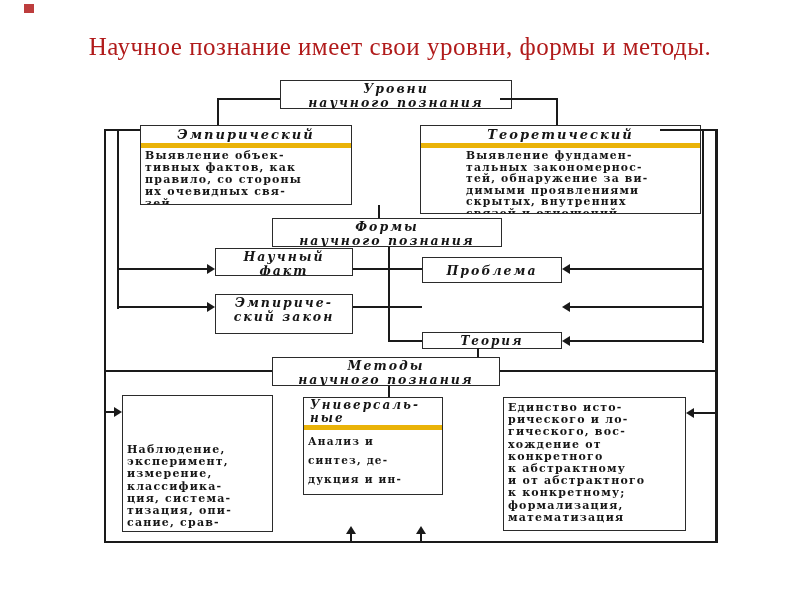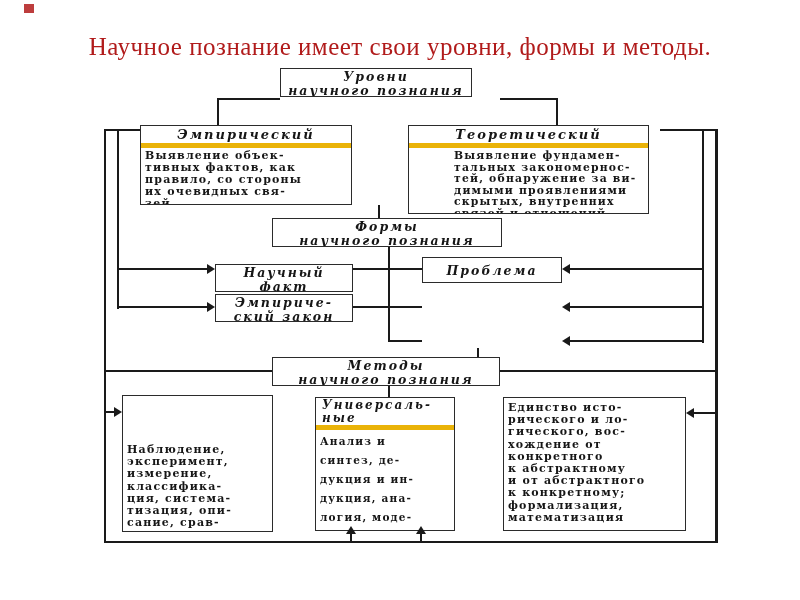--- a/index.html
+++ b/index.html
@@ -38,21 +38,21 @@
 </style>
 </head>
 <body>
 
 <div class="stage">
 
   <div class="corner-mark"></div>
 
   <div class="title">Научное познание имеет свои уровни, формы и методы.</div>
 
-  <div class="box" style="left:280px;top:68px;width:192px;height:29px;">
+  <div class="box" style="left:280px;top:80px;width:232px;height:29px;">
     <div class="hdr">Уровни
 научного познания</div>
   </div>
 
   <div class="box" style="left:272px;top:218px;width:230px;height:29px;">
     <div class="hdr">Формы
 научного познания</div>
   </div>
 
   <div class="box" style="left:272px;top:357px;width:228px;height:29px;">
@@ -62,55 +62,58 @@
 
   <div class="box" style="left:140px;top:125px;width:212px;height:80px;">
     <div class="hdr hdr-sep" style="line-height:16px;font-size:13px;">Эмпирический</div>
     <div class="bdy" style="line-height:12px;">Выявление объек-
 тивных фактов, как
 правило, со стороны
 их очевидных свя-
 зей</div>
   </div>
 
-  <div class="box" style="left:408px;top:125px;width:241px;height:89px;">
+  <div class="box" style="left:420px;top:125px;width:281px;height:89px;">
     <div class="hdr hdr-sep" style="line-height:16px;font-size:13px;">Теоретический</div>
     <div class="bdy" style="line-height:11.5px;font-size:10.8px;margin-left:41px;">Выявление фундамен-
 тальных закономернос-
 тей, обнаружение за ви-
 димыми проявлениями
 скрытых, внутренних
 связей и отношений</div>
   </div>
 
-  <div class="box" style="left:215px;top:264px;width:138px;height:28px;">
+  <div class="box" style="left:215px;top:248px;width:138px;height:28px;">
     <div class="hdr">Научный
 факт</div>
   </div>
-  <div class="box" style="left:215px;top:294px;width:138px;height:28px;">
+  <div class="box" style="left:215px;top:294px;width:138px;height:40px;">
     <div class="hdr">Эмпириче-
 ский закон</div>
   </div>
 
   <div class="box" style="left:422px;top:257px;width:140px;height:26px;">
     <div class="hdr center-label">Проблема</div>
+  </div>
+  <div class="box" style="left:422px;top:332px;width:140px;height:17px;">
+    <div class="hdr center-label" style="font-size:12px;">Теория</div>
   </div>
 
   <div class="box" style="left:122px;top:395px;width:151px;height:137px;">
     <div class="bdy" style="padding-top:4px;margin-top:44px;">Наблюдение,
 эксперимент,
 измерение,
 классифика-
 ция, система-
 тизация, опи-
 сание, срав-
 нение</div>
   </div>
 
-  <div class="box" style="left:315px;top:397px;width:140px;height:134px;">
+  <div class="box" style="left:303px;top:397px;width:140px;height:98px;">
     <div class="hdr hdr-sep" style="text-align:left;padding-left:6px;font-size:12px;line-height:13px;">Универсаль-
 ные</div>
     <div class="bdy" style="font-size:10.5px;line-height:19px;">Анализ и
 синтез, де-
 дукция и ин-
 дукция, ана-
 логия, моде-
 лирование,
 абстрагиро-
 вание, идеа-

